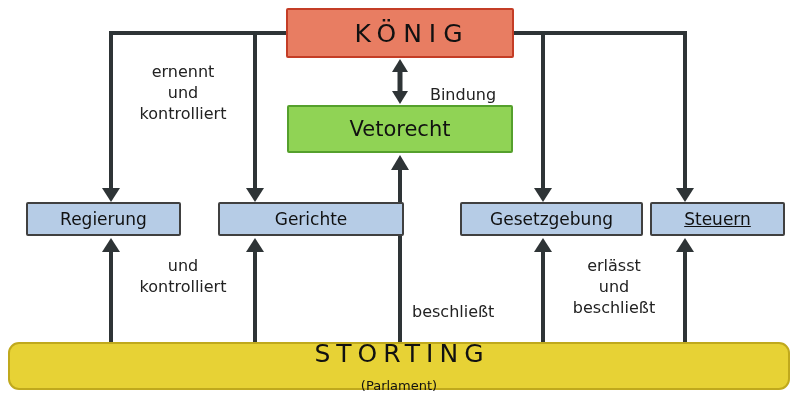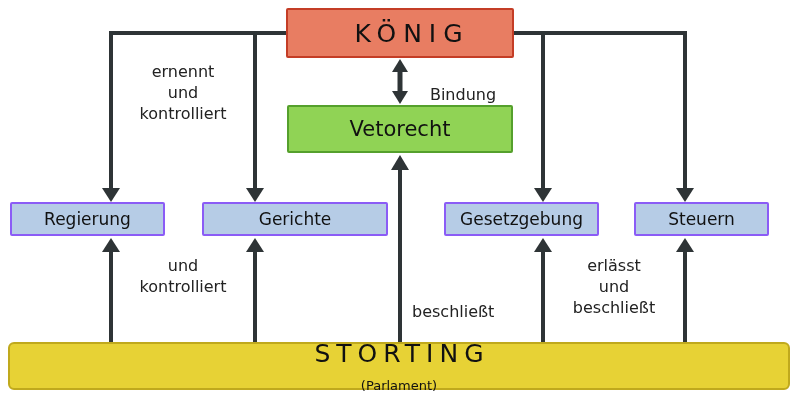--- a/index.html
+++ b/index.html
@@ -15,30 +15,30 @@
     left:286px;top:8px;width:228px;height:50px;
     background:#e87d62;border:2.5px solid #c43d26;border-radius:2px;
     font-size:25px;letter-spacing:7px;padding-left:24px;
   }
   .box-verfassung{
     left:287px;top:105px;width:226px;height:48px;
     background:#90d355;border:2.5px solid #55a02c;border-radius:2px;
     font-size:21px;
   }
   .organ{
-    background:#b6cce6;border:2px solid #8b5cf6;border-radius:2px;
-    top:202px;height:34px;font-size:17px;
+    background:#b6cce6;border:2px solid #404040;border-radius:2px;
+    top:202px;height:34px;font-size:17px;margin-left:16px;
   }
   .box-regierung{left:10px;width:155px;}
   .box-gerichte{left:202px;width:186px;}
-  .box-gesetzgebung{left:444px;width:155px;}
-  .box-steuern{left:634px;width:135px;}
+  .box-gesetzgebung{left:444px;width:183px;}
+  .box-steuern{left:634px;width:135px;text-decoration:underline;}
   .box-storting{
     left:8px;top:342px;width:782px;height:48px;
-    background:#e7d235;border:2.5px solid #c0a91d;border-radius:6px;
+    background:#e7d235;border:2.5px solid #c0a91d;border-radius:11px;
     flex-direction:column;justify-content:center;line-height:1;
   }
   .storting-main{font-size:25px;letter-spacing:6px;padding-left:6px;}
   .storting-sub{font-size:13px;margin-top:13px;}
   svg.edges{position:absolute;left:0;top:0;width:800px;height:400px;}
   svg.edges polyline, svg.edges line{stroke:#2e3436;stroke-width:4;fill:none;stroke-linejoin:miter;}
   svg.edges polygon{fill:#2e3436;stroke:none;}
   svg.edges .thick{stroke-width:5;}
   .edge-label{
     position:absolute;font-size:16px;color:#222;text-align:center;line-height:21px;

